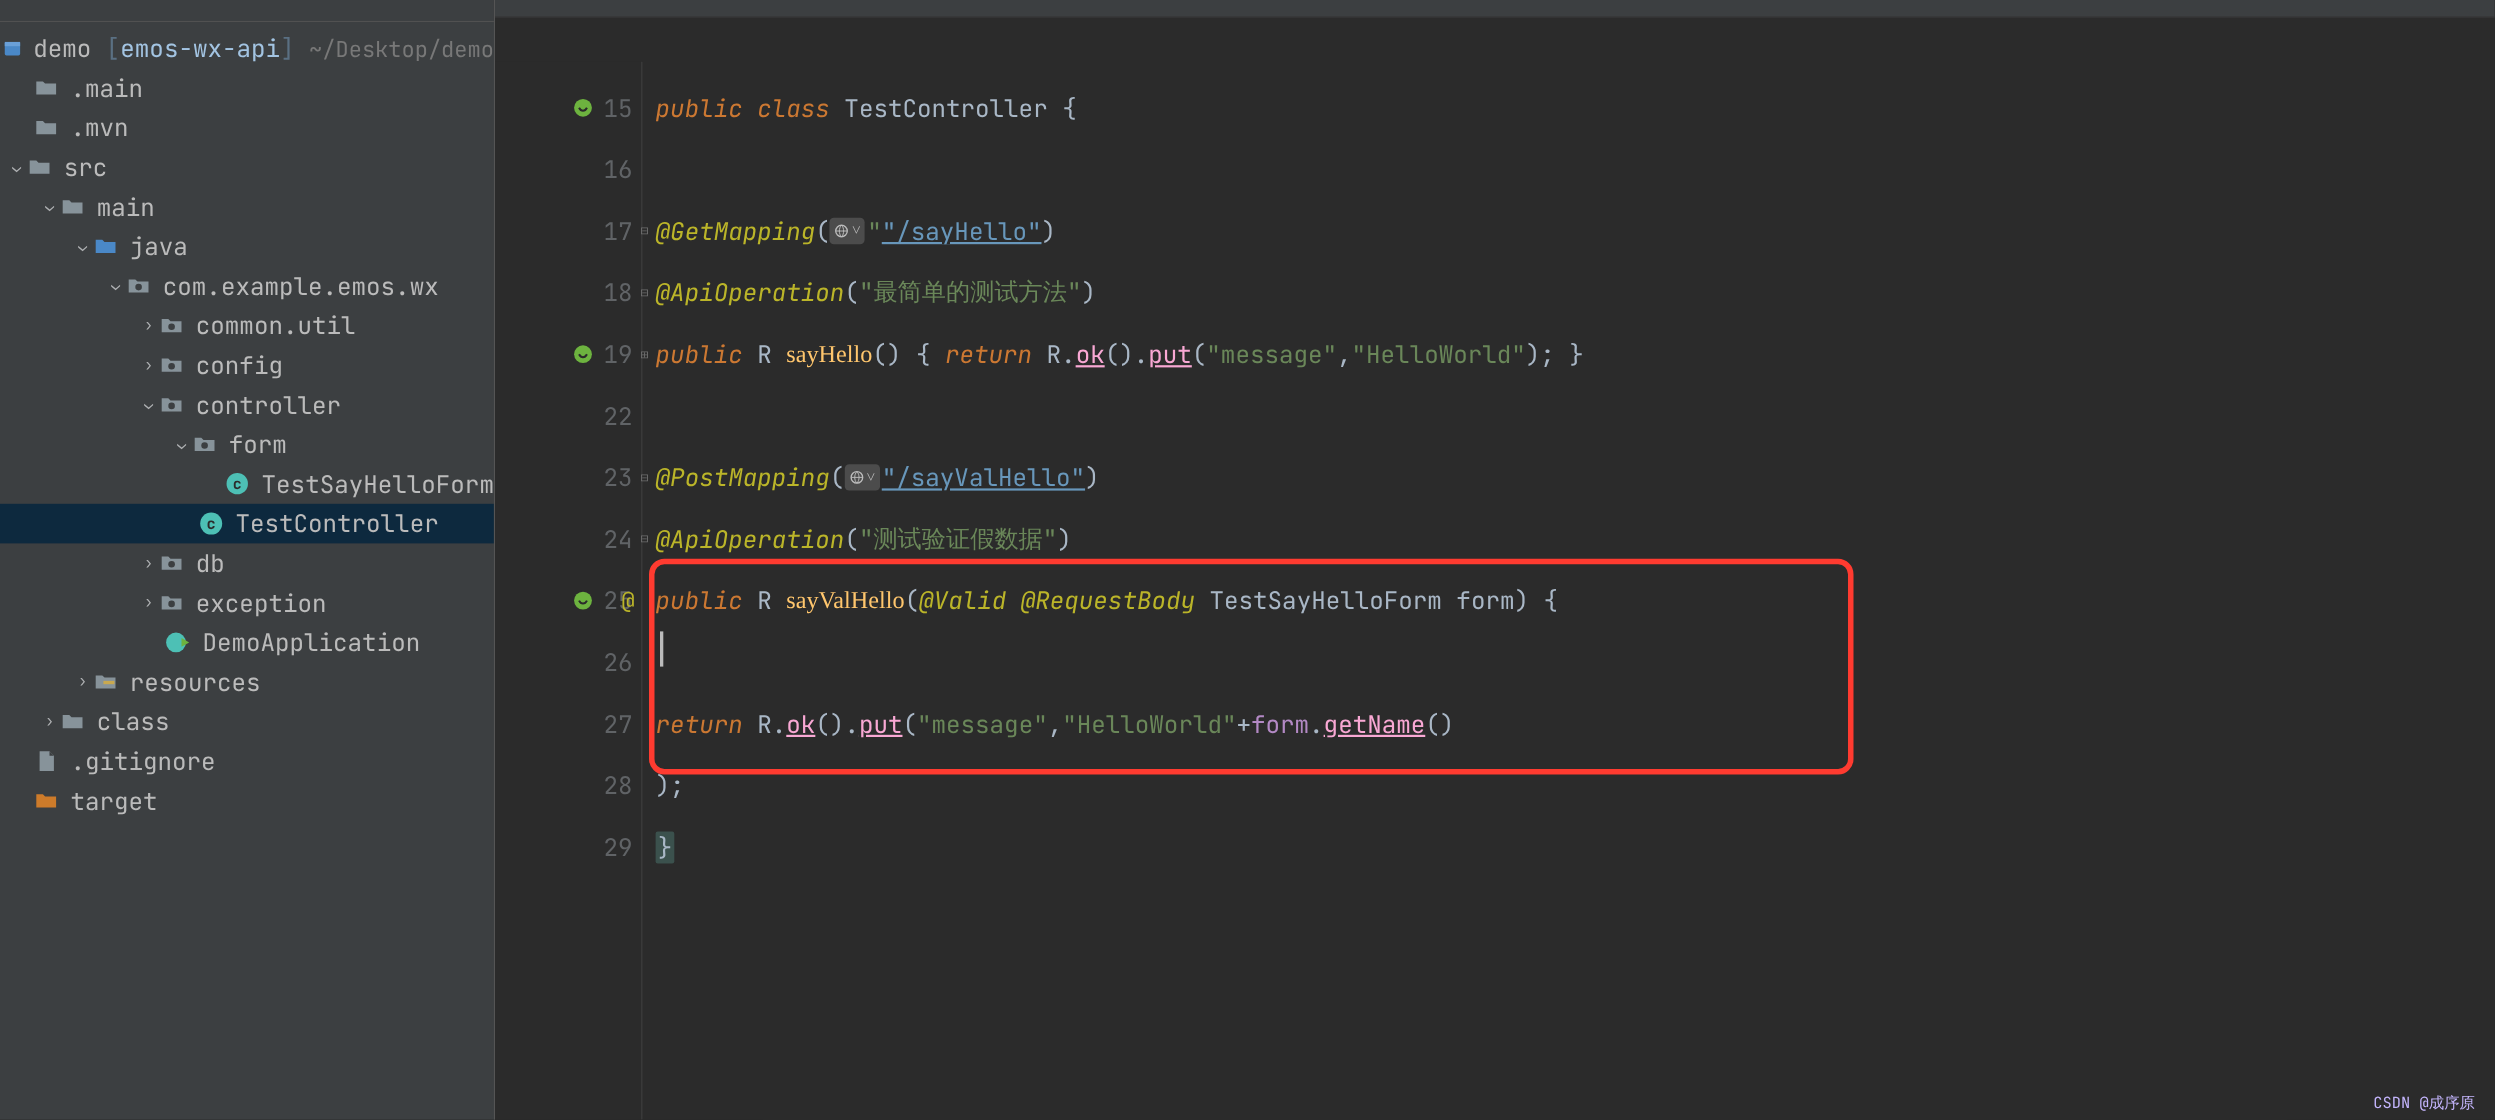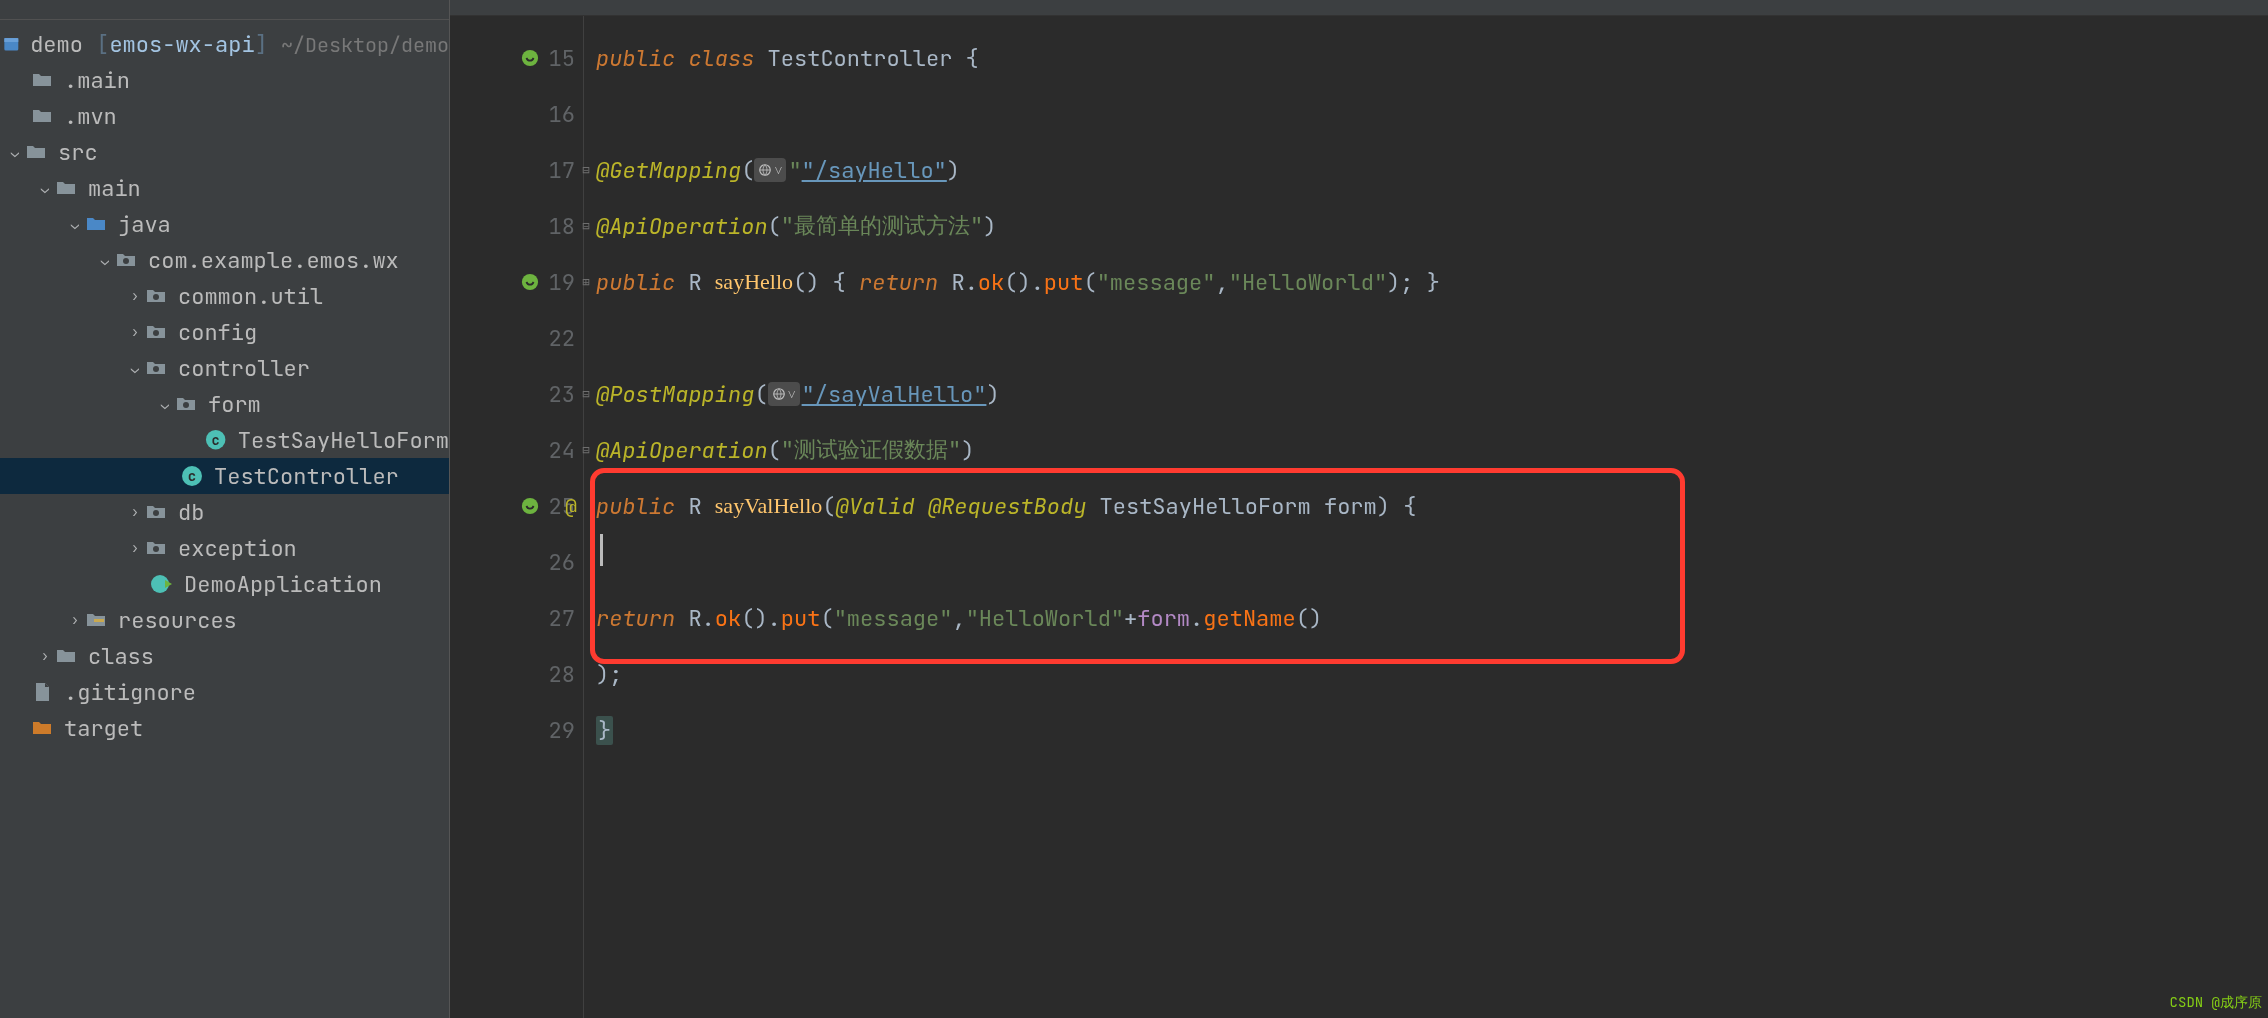--- a/index.html
+++ b/index.html
@@ -93,21 +93,21 @@
   }
   .tabs{
     height:16px;
     background:#3c3f41;
     border-bottom:1px solid #323232;
     display:flex;
     align-items:flex-end;
     padding-left:12px;
   }
 
-  .code-area{flex:1;display:flex;overflow:hidden;position:relative;}
+  .code-area{flex:1;display:flex;overflow:hidden;position:relative;margin-top:40px;}
   .gutter{
     width:134px;
     background:var(--bg-editor);
     border-right:1px solid #404040;
     padding-top:14px;
     flex-shrink:0;
   }
   .gline{
     height:56px;
     display:flex;
@@ -138,21 +138,21 @@
     white-space:pre;
     padding-left:12px;
   }
   .kw{color:#cc7832;}
   .cls{color:#a9b7c6;font-style:normal;}
   .plain{color:#a9b7c6;font-style:normal;}
   .ann{color:#bbb529;font-style:italic;}
   .str{color:#6a8759;font-style:normal;}
   .url{color:#6897bb;text-decoration:underline;font-style:normal;}
   .name{color:#ffc66d;font-style:normal;font-family:Liberation Serif, serif;}
-  .method{color:#f97316;font-style:normal;}
+  .method{color:#f9a8d4;font-style:normal;text-decoration:underline;}
   .purp{color:#b389c5;font-style:normal;}
   .paren{color:#a9b7c6;font-style:normal;}
   .globe-badge{
     display:inline-flex;align-items:center;justify-content:center;
     width:32px;height:24px;
     background:#4c4c4c;border-radius:4px;
     margin-right:2px;
     font-style:normal;font-size:14px;color:#bcbcbc;
     vertical-align:middle;
   }
@@ -170,21 +170,21 @@
     height:32px;
     background:#bbbbbb;
   }
   .hl-brace{
     background:#3b514d;
     border-radius:2px;
     padding:0 2px;
     font-style:normal;
   }
 
-  .watermark{position:absolute;right:6px;bottom:6px;color:#84cc16;font-size:14px;font-style:normal;}
+  .watermark{position:absolute;right:18px;bottom:6px;color:#c4b5fd;font-size:14px;font-style:normal;}
 </style>
 </head>
 <body>
 
 <div class="wrap">
 
   <div class="tree">
     <div class="toolbar"></div>
     <div class="tree-body">
 

